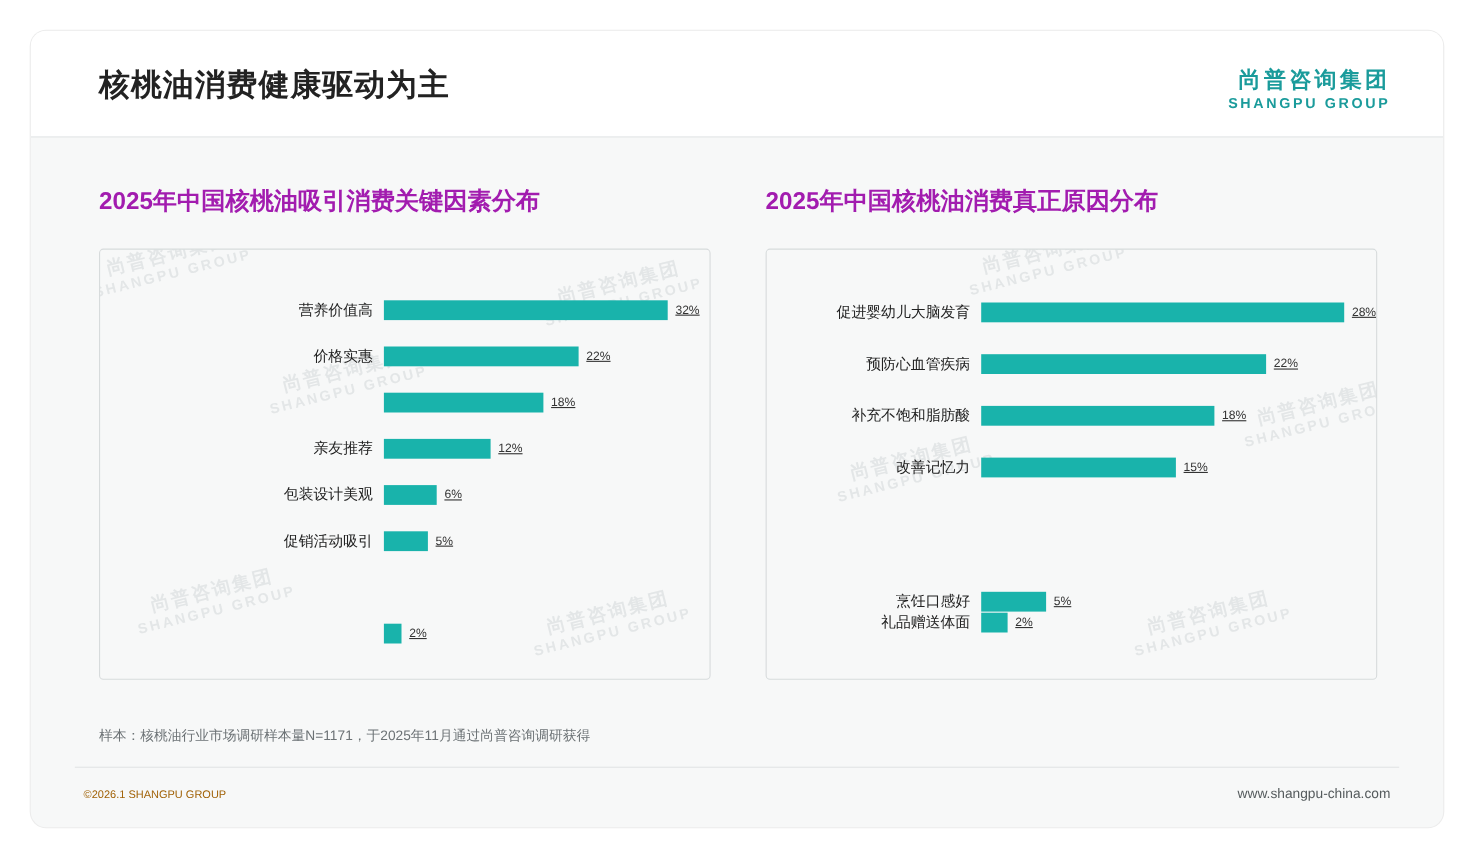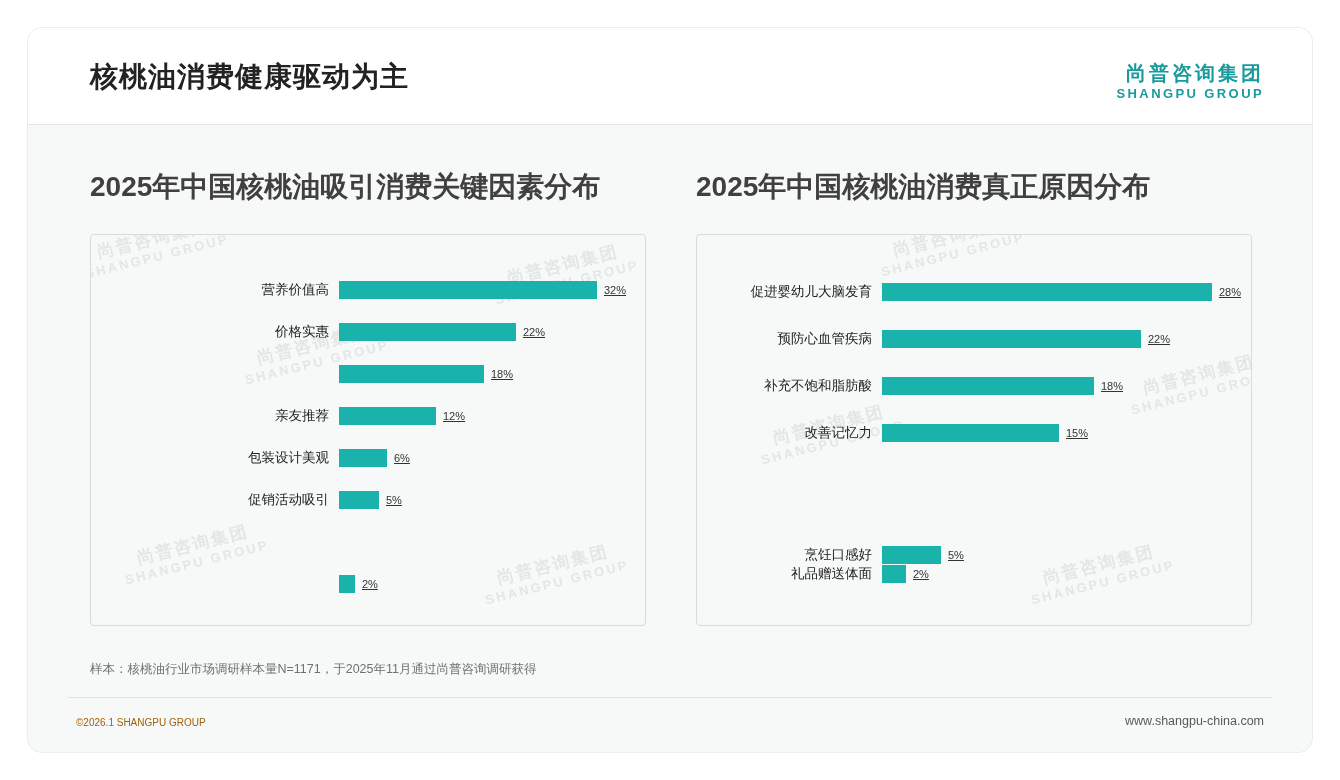--- a/index.html
+++ b/index.html
@@ -77,44 +77,44 @@
     top: 96px;
     width: 100%;
   }
   .panel {
     position: absolute;
     top: 44px;
   }
   .panel.left  { left: 62px;  width: 556px; }
   .panel.right { left: 668px; width: 556px; }
   .panel-title {
-    font-size: 28px;
-    font-weight: bold;
-    color: #404040;
+    font-size: 22px;
+    font-weight: bold;
+    color: #a21caf;
     margin-bottom: 28px;
     white-space: nowrap;
   }
   .panel.right .panel-title { text-align: left; }
   .chart-box {
     position: relative;
     border: 1px solid #d7dbdc;
     border-radius: 4px;
     background: transparent;
     height: 392px;
     box-sizing: border-box;
     overflow: hidden;
   }
   .chart-inner {
     position: relative;
     width: 100%;
     height: 100%;
   }
   .bar-row {
     position: absolute;
-    left: 0;
+    left: 10px;
     width: 100%;
     height: 22px;
     display: flex;
     align-items: center;
   }
   .bar-label {
     position: absolute;
     text-align: right;
     font-size: 13.5px;
     color: #222222;

